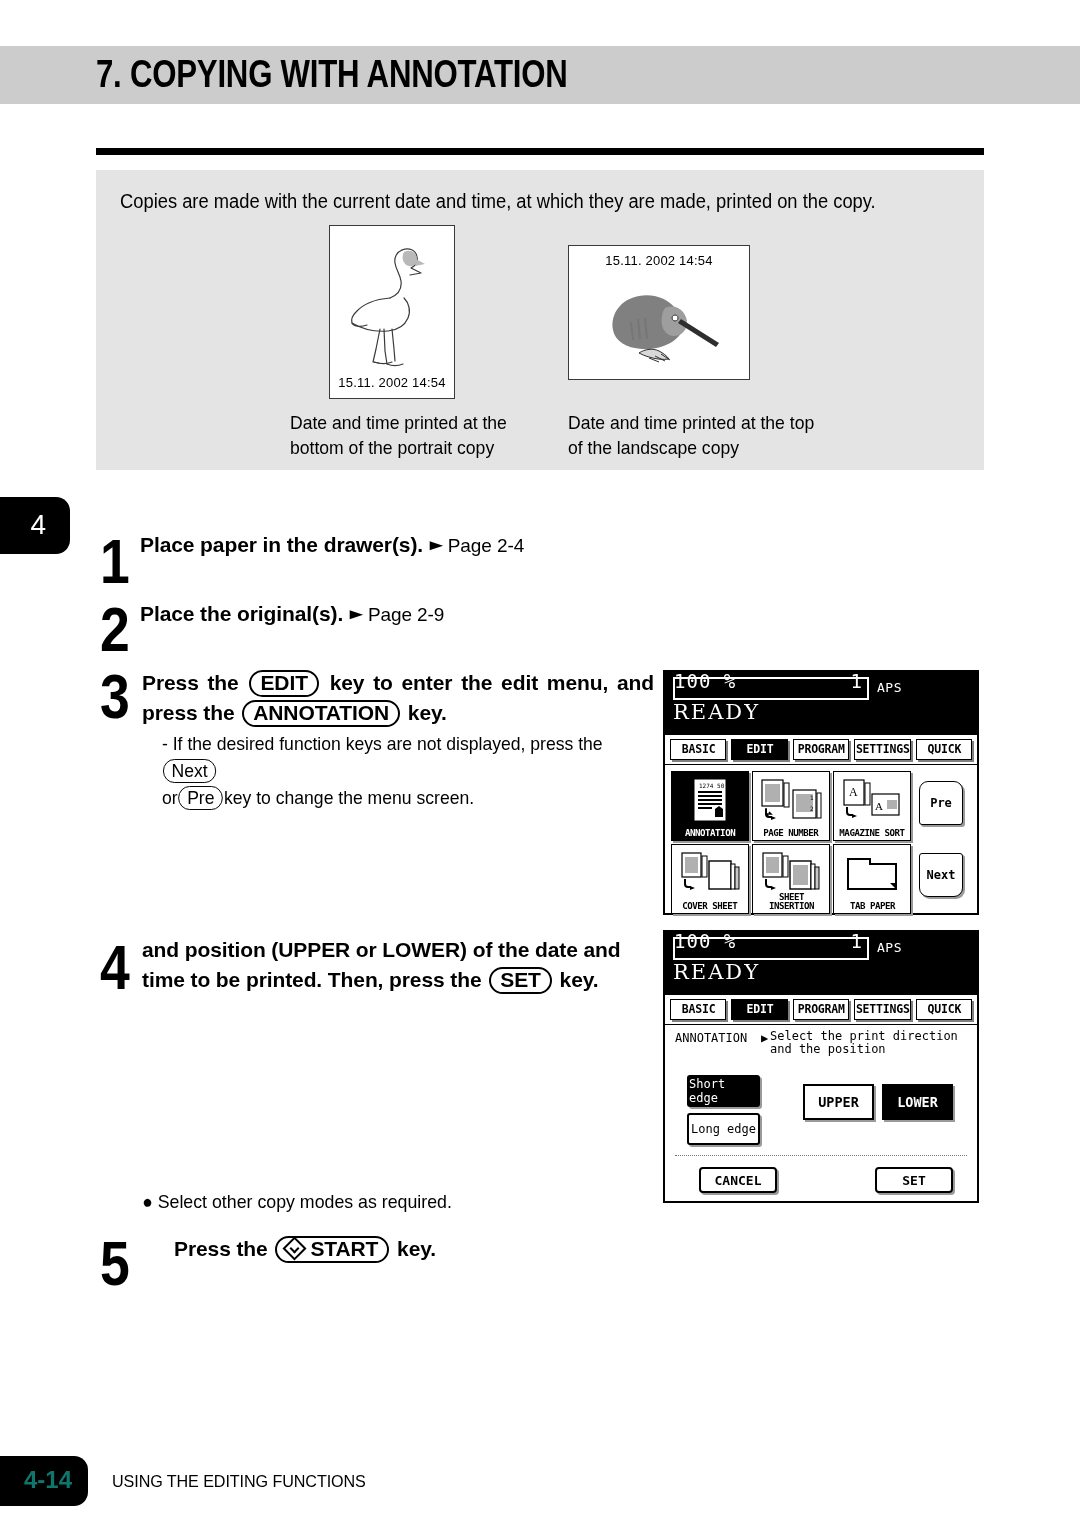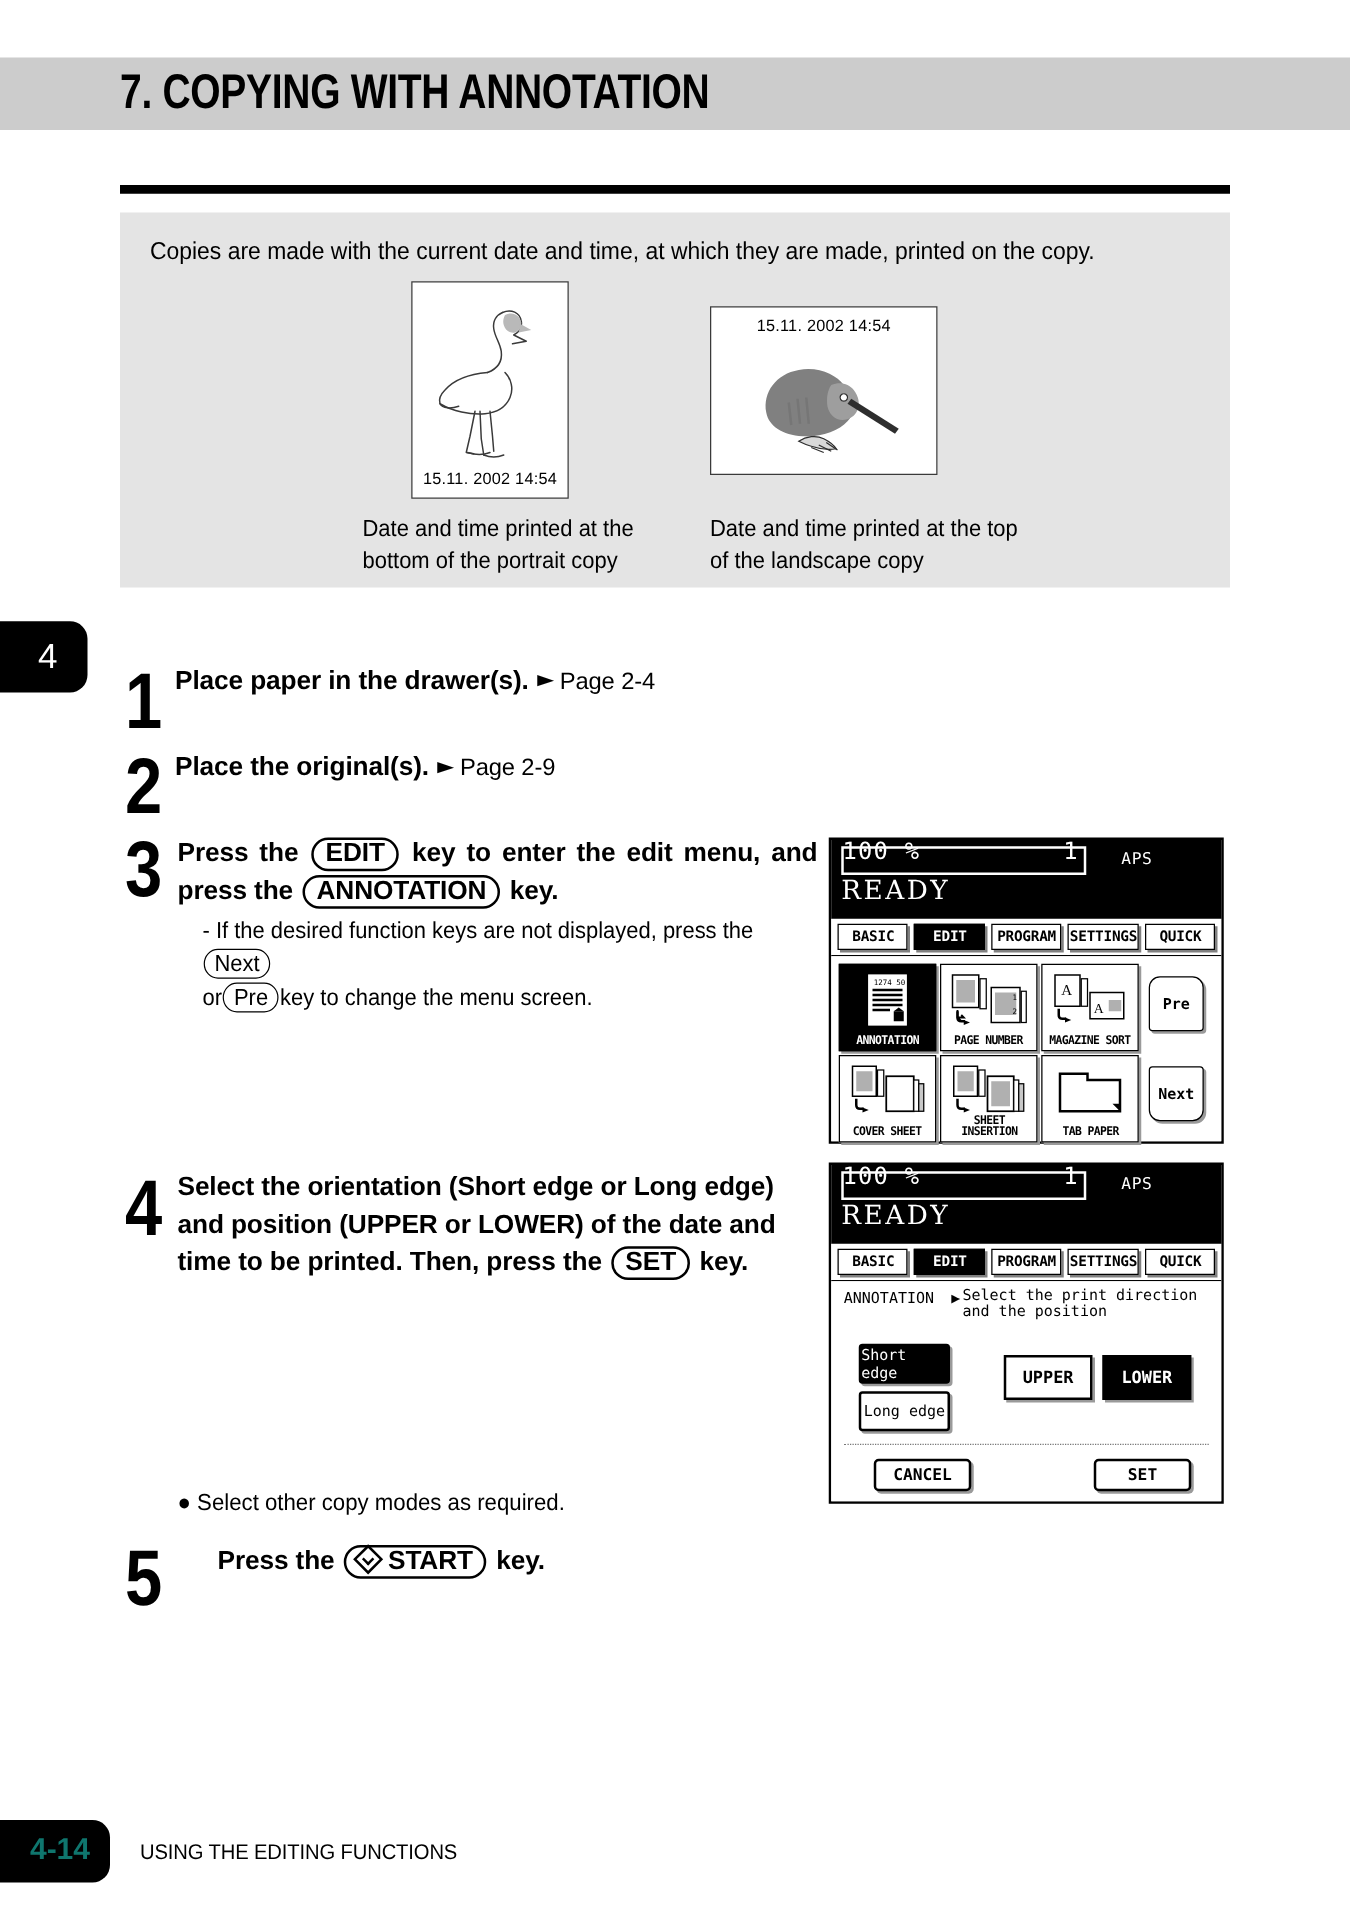--- a/index.html
+++ b/index.html
@@ -227,21 +227,20 @@
     position: absolute;
     right: 9px; top: 0px;
     font-size: 19px;
     line-height: 19px;
   }
   .lcd-aps {
     position: absolute;
     left: 212px; top: 8px;
     font-size: 13px;
     letter-spacing: 0.5px;
-    margin-left: 20px;
   }
   .lcd-ready {
     position: absolute;
     left: 8px; top: 28px;
     font-size: 21px;
     letter-spacing: 2px;
     font-family: "DejaVu Serif", serif;
   }
 
   .lcd-tabs {
@@ -634,21 +633,20 @@
 
     </div>
 
     <div class="pager-btn pager-pre">Pre</div>
     <div class="pager-btn pager-next">Next</div>
   </div>
 </div>
 
 <div class="step-num" style="left:100px; top:936px;">4</div>
 <div class="step-body" style="left:142px; top:935px; width:512px;">
-  <div>Select the orientation (Short edge or Long edge)</div>
   <div>and position (UPPER or LOWER) of the date and</div>
   <div>
     <span>time to be printed. Then, press the</span>
     <span class="keycap">SET</span>
     <span>key.</span>
   </div>
 </div>
 
 <div class="lcd" style="left:663px; top:930px;">
   <div class="lcd-status">

